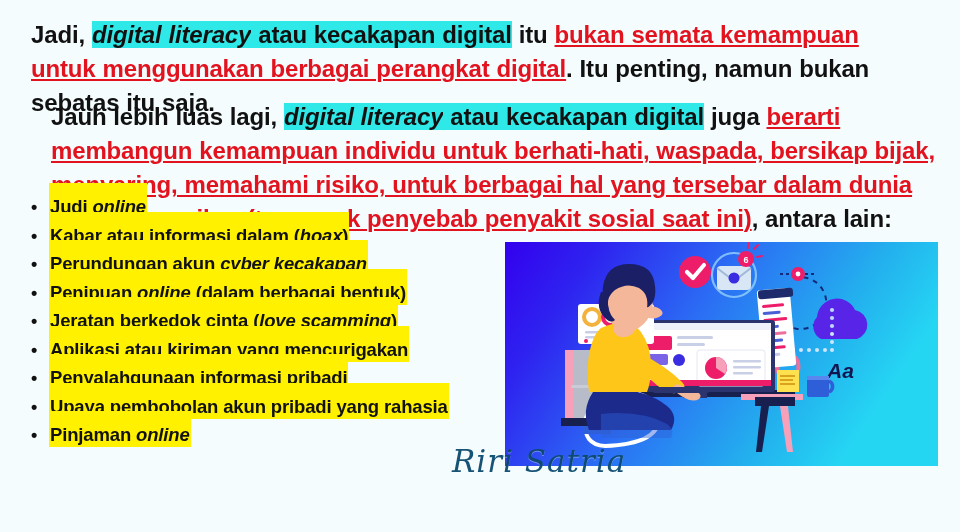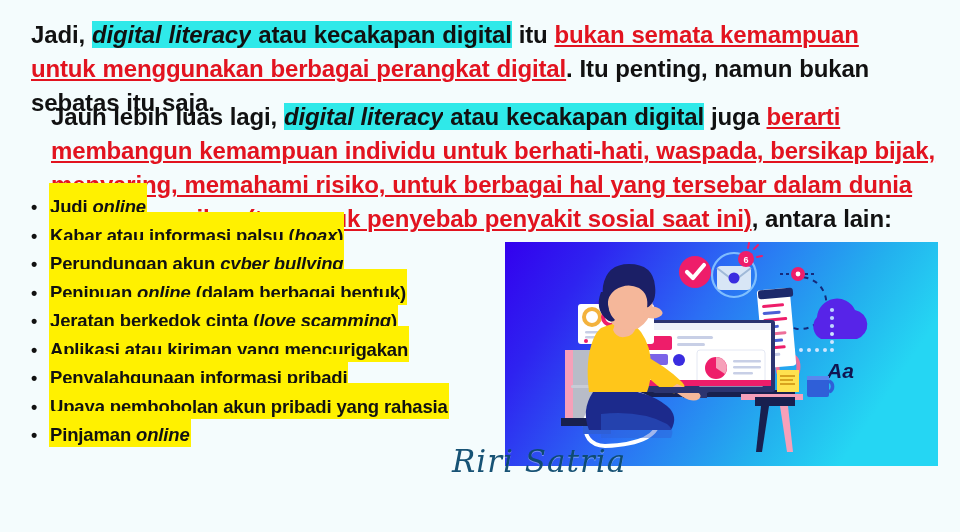--- a/index.html
+++ b/index.html
@@ -109,22 +109,22 @@
 <body>
 
 <div class="slide">
 
   <div class="para" id="para-1"><span>Jadi, </span><span class="hl-cyan it">digital literacy</span><span class="hl-cyan"> atau kecakapan digital</span><span> itu </span><span class="red-underline">bukan semata kemampuan untuk menggunakan berbagai perangkat digital</span><span>. Itu penting, namun bukan sebatas itu saja.</span></div>
 
   <div class="para" id="para-2"><span>Jauh lebih luas lagi, </span><span class="hl-cyan it">digital literacy</span><span class="hl-cyan"> atau kecakapan digital</span><span> juga </span><span class="red-underline">berarti membangun kemampuan individu untuk berhati-hati, waspada, bersikap bijak, menyaring, memahami risiko, untuk berbagai hal yang tersebar dalam dunia digital atau siber (termasuk penyebab penyakit sosial saat ini)</span><span>, antara lain:</span></div>
 
   <ul id="bullet-list">
       <li class="bullet-item"><span class="bullet-dot">•</span><span class="bullet-text"><span>Judi </span><span class="it">online</span></span></li>
-      <li class="bullet-item"><span class="bullet-dot">•</span><span class="bullet-text"><span>Kabar atau informasi palsu (</span><span class="it">hoax</span><span>)</span></span></li>
-      <li class="bullet-item"><span class="bullet-dot">•</span><span class="bullet-text"><span>Perundungan akun </span><span class="it">cyber bullying</span></span></li>
+      <li class="bullet-item"><span class="bullet-dot">•</span><span class="bullet-text"><span>Kabar atau informasi dalam (</span><span class="it">hoax</span><span>)</span></span></li>
+      <li class="bullet-item"><span class="bullet-dot">•</span><span class="bullet-text"><span>Perundungan akun </span><span class="it">cyber kecakapan</span></span></li>
       <li class="bullet-item"><span class="bullet-dot">•</span><span class="bullet-text"><span>Penipuan </span><span class="it">online</span><span> (dalam berbagai bentuk)</span></span></li>
       <li class="bullet-item"><span class="bullet-dot">•</span><span class="bullet-text"><span>Jeratan berkedok cinta (</span><span class="it">love scamming</span><span>)</span></span></li>
       <li class="bullet-item"><span class="bullet-dot">•</span><span class="bullet-text"><span>Aplikasi atau kiriman yang mencurigakan</span></span></li>
       <li class="bullet-item"><span class="bullet-dot">•</span><span class="bullet-text"><span>Penyalahgunaan informasi pribadi</span></span></li>
       <li class="bullet-item"><span class="bullet-dot">•</span><span class="bullet-text"><span>Upaya pembobolan akun pribadi yang rahasia</span></span></li>
       <li class="bullet-item"><span class="bullet-dot">•</span><span class="bullet-text"><span>Pinjaman </span><span class="it">online</span></span></li>
     </ul>
 
   <div id="illustration">
     <svg width="433" height="224" viewBox="0 0 433 224" xmlns="http://www.w3.org/2000/svg">

